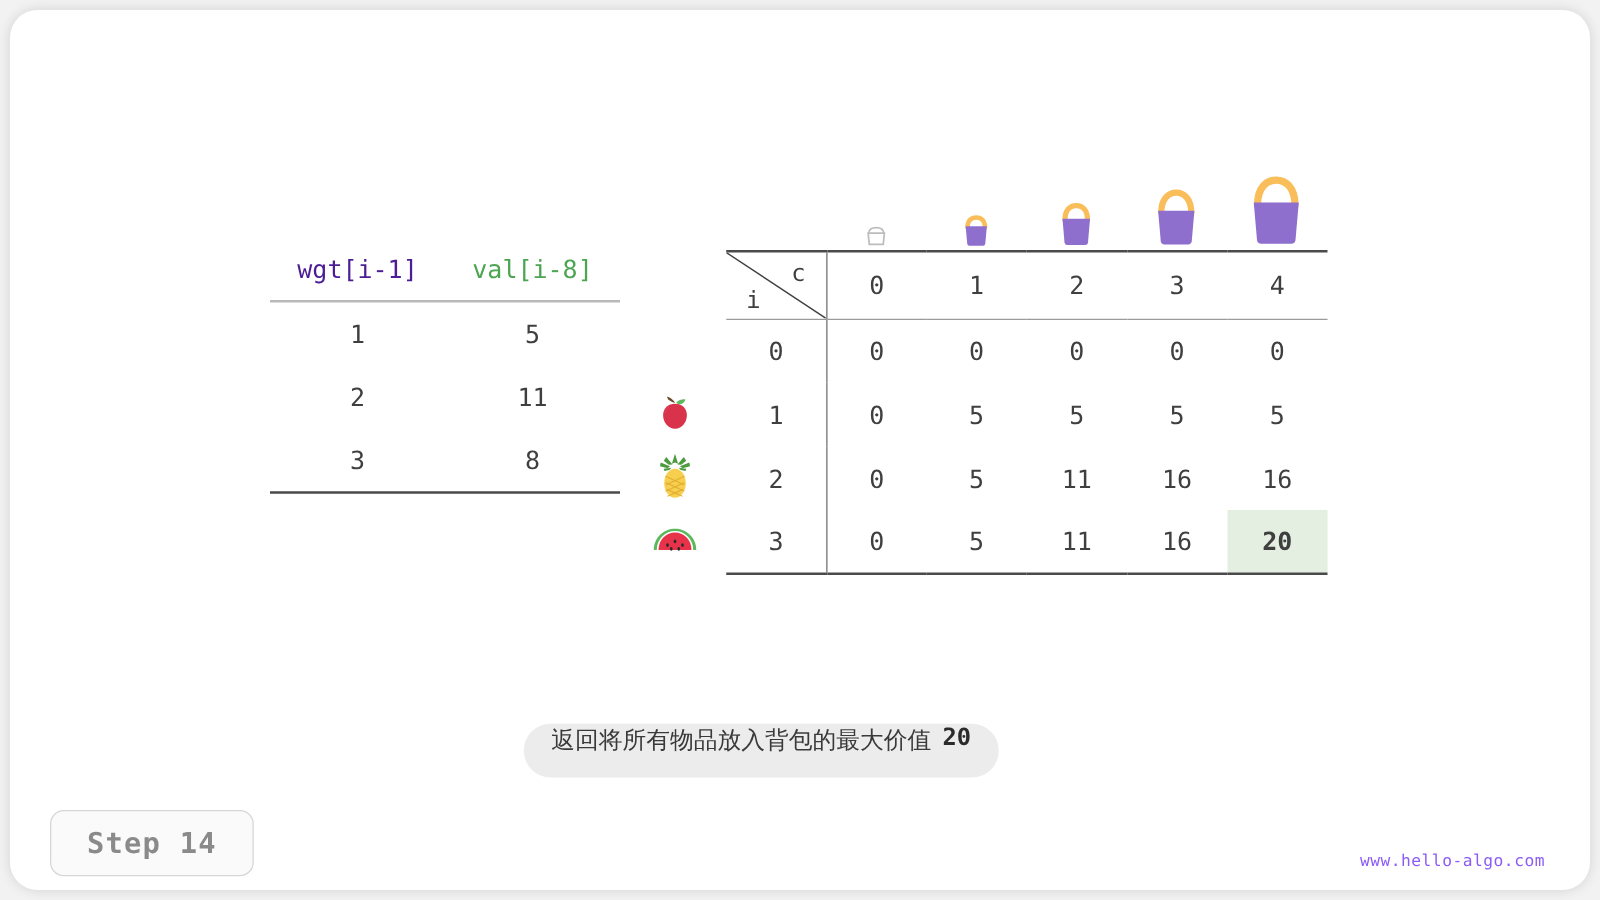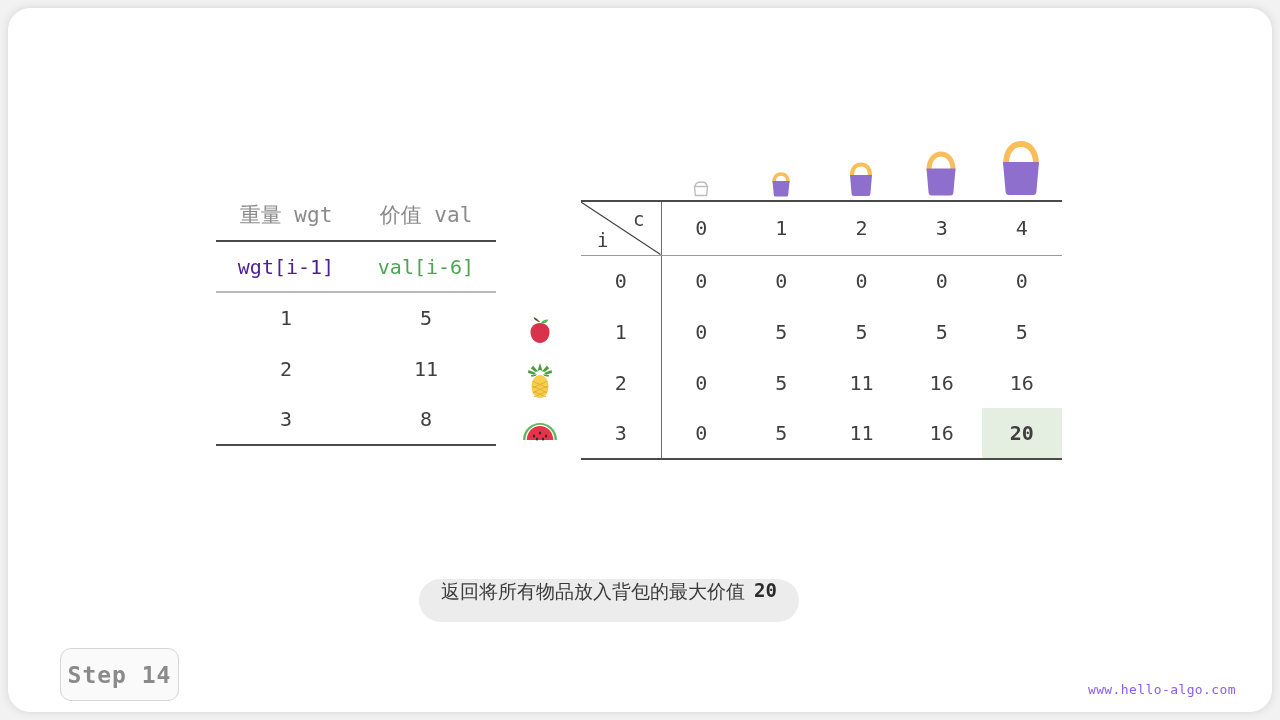--- a/index.html
+++ b/index.html
@@ -164,22 +164,22 @@
   #caption .cap-num {
     font-family: "DejaVu Sans Mono", monospace;
     font-size: 19px;
     font-weight: bold;
     color: #2b2b2b;
   }
 
   
   #step-badge {
     position: absolute;
-    left: 52px; top: 640px;
-    width: 119px; height: 53px;
+    left: 32px; top: 640px;
+    width: 163px; height: 53px;
     border: 1px solid #d6d6d6;
     border-radius: 11px;
     background: #fafafa;
     display: flex;
     align-items: center;
     justify-content: center;
   }
   #step-badge span {
     font-family: "DejaVu Sans Mono", monospace;
     font-size: 23px;
@@ -199,27 +199,23 @@
   }
 </style>
 </head>
 <body>
 
 <div id="canvas">
 
   <div id="item-table">
     <table>
       <tbody>
-          <tr>
-        <td class="col-head rule-thick">重量 wgt</td>
-        <td class="col-head rule-thick">价值 val</td>
-      </tr>
       <tr>
         <td class="idx-cell wgt-color rule-thin">wgt[i-1]</td>
-        <td class="idx-cell val-color rule-thin">val[i-6]</td>
+        <td class="idx-cell val-color rule-thin">val[i-8]</td>
       </tr>
       <tr>
         <td class="num-cell">1</td>
         <td class="num-cell">5</td>
       </tr>
       <tr>
         <td class="num-cell">2</td>
         <td class="num-cell">11</td>
       </tr>
       <tr>

